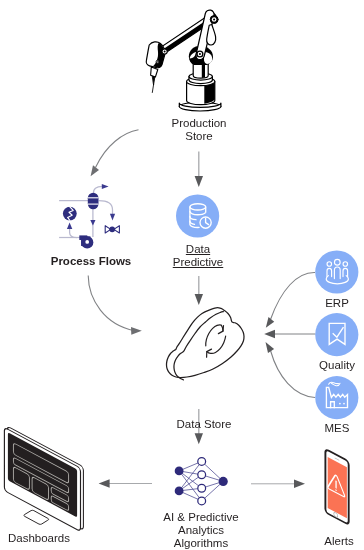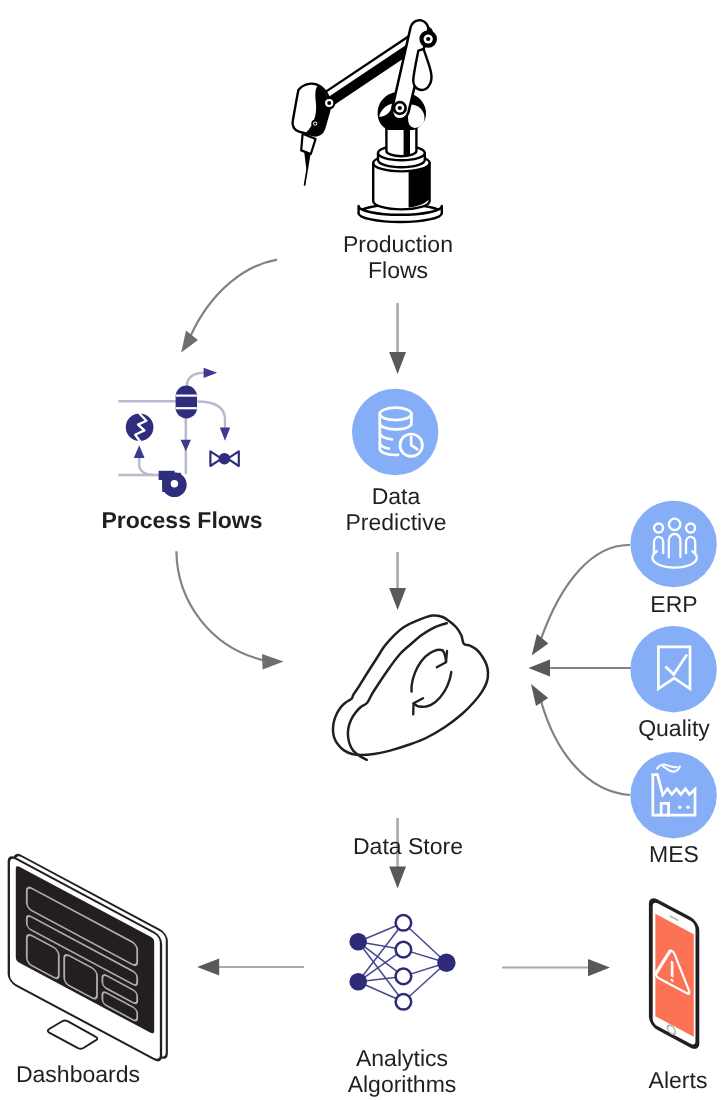--- a/index.html
+++ b/index.html
@@ -287,23 +287,23 @@
       <circle cx="164.6" cy="51.5" r="2.6" fill="#ffffff" stroke-width="1.1"></circle>
       <circle cx="164.6" cy="51.5" r="1.0" fill="#000000" stroke="none"></circle>
 
       <path d="M151.3,66.9 L157.8,69.5 L155.4,77.0 L150.6,75.2 Z" fill="#ffffff" stroke-width="1.1"></path>
       <path d="M152.6,76.3 L154.8,77.1 L153.6,84.5 Z" fill="#000000" stroke-width="0.9"></path>
       <path d="M153.6,84.5 L152.3,92.5" fill="none" stroke="#000000" stroke-width="0.85"></path>
     </g>
   </g>
 </svg>
 
-<div class="lbl" style="left:151px;top:117px;width:96px;"><span>Production</span><br><span>Flows</span></div>
+<div class="lbl" style="left:151px;top:117px;width:96px;"><span>Production</span><br><span>Store</span></div>
 <div class="lbl" style="left:43px;top:255px;width:96px;font-weight:bold;"><span>Process Flows</span></div>
-<div class="lbl" style="left:150px;top:243px;width:96px;"><span>Data</span><br><span>Predictive</span></div>
+<div class="lbl" style="left:150px;top:243px;width:96px;text-decoration:underline;"><span>Data</span><br><span>Predictive</span></div>
 <div class="lbl" style="left:156px;top:386px;width:96px;margin-top:32px;"><span>Data Store</span></div>
 <div class="lbl" style="left:289px;top:297px;width:96px;"><span>ERP</span></div>
 <div class="lbl" style="left:289px;top:359px;width:96px;"><span>Quality</span></div>
 <div class="lbl" style="left:289px;top:422px;width:96px;"><span>MES</span></div>
 <div class="lbl" style="left:-9px;top:532px;width:96px;"><span>Dashboards</span></div>
-<div class="lbl" style="left:153px;top:511px;width:96px;"><br><span>Analytics</span><br><span>Algorithms</span></div>
+<div class="lbl" style="left:153px;top:511px;width:96px;"><span>AI &amp; Predictive</span><br><span>Analytics</span><br><span>Algorithms</span></div>
 <div class="lbl" style="left:291px;top:535px;width:96px;"><span>Alerts</span></div>
 </div>
 
 </body></html>

